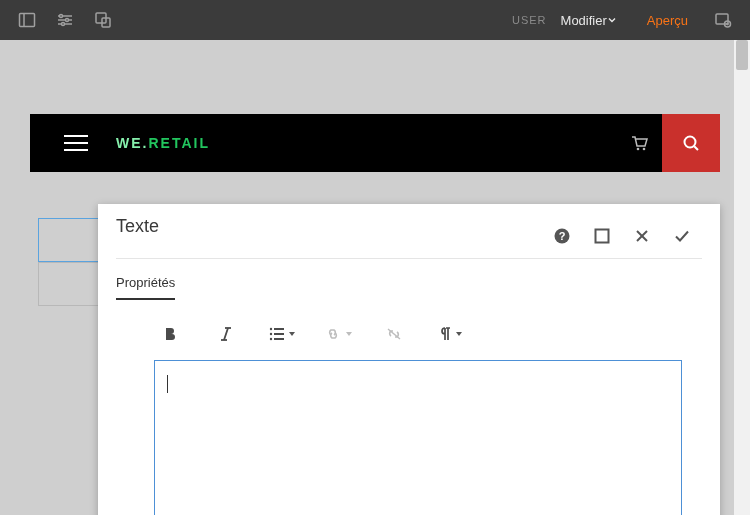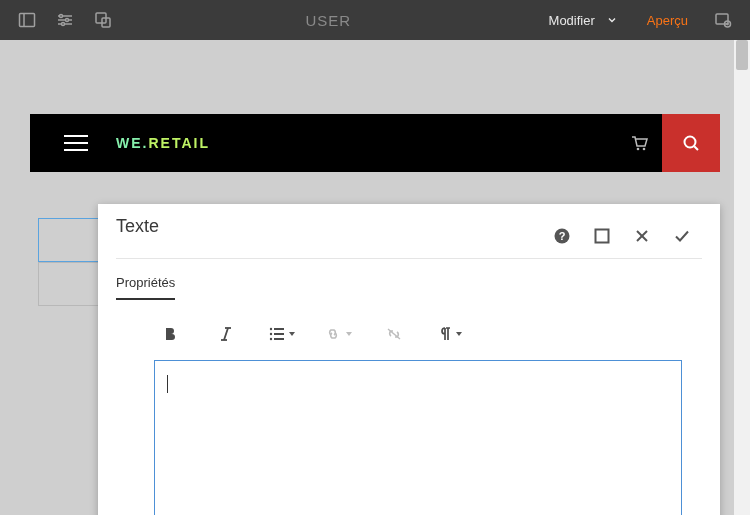--- a/index.html
+++ b/index.html
@@ -20,24 +20,24 @@
     padding: 0 8px;
     position: relative;
     z-index: 2;
   }
   .top-toolbar .tb-btn {
     width: 38px; height: 40px;
     display: flex; align-items: center; justify-content: center;
     cursor: pointer;
   }
   .top-toolbar svg { stroke: #a0a0a0; fill: none; }
-  .tb-label-center { flex:1; text-align:center; letter-spacing:1px; color:#8a8a8a; font-size:15px; }
+  .tb-label-center { flex:1; text-align:right; letter-spacing:1px; color:#8a8a8a; font-size:11px; }
   .tb-right { display:flex; align-items:center; gap:2px; }
   .tb-text-btn {
-    height:40px; display:flex; align-items:center; gap:12px; padding:0 14px; cursor:pointer;
+    height:40px; display:flex; align-items:center; gap:0; padding:0 14px; cursor:pointer;
     font-size:13px;
   }
   .tb-modifier { color:#e8e8e8; }
   .tb-apercu { color:#f97316; }
 
   
   .canvas {
     position: relative;
     height: 475px;
     background: #cfcfcf;
@@ -55,21 +55,21 @@
 
   
   .site-header {
     position:absolute; left:30px; right:30px; top:74px; height:58px;
     background:#000; display:flex; align-items:center;
   }
   .hamburger { margin-left:34px; width:24px; cursor:pointer; }
   .hamburger div { height:2px; background:#fff; margin:5px 0; }
   .brand { margin-left:28px; font-weight:700; letter-spacing:2px; font-size:14px; }
   .brand .w1 { color:#86efac; }
-  .brand .w2 { color:#bef264; }
+  .brand .w2 { color:#22c55e; }
   .site-header .spacer { flex:1; }
   .cart-btn {
     width:46px; height:58px; display:flex; align-items:center; justify-content:center;
     background:#000; cursor:pointer;
   }
   .search-btn {
     width:58px; height:58px;
     background:#c9302c; display:flex; align-items:center; justify-content:center;
     cursor:pointer;
   }

